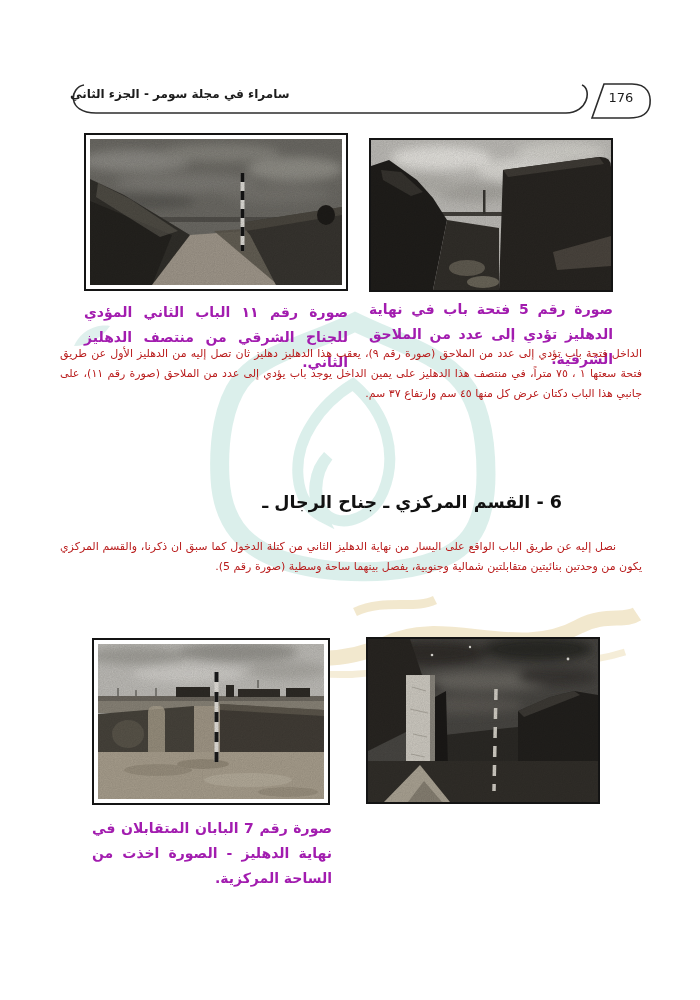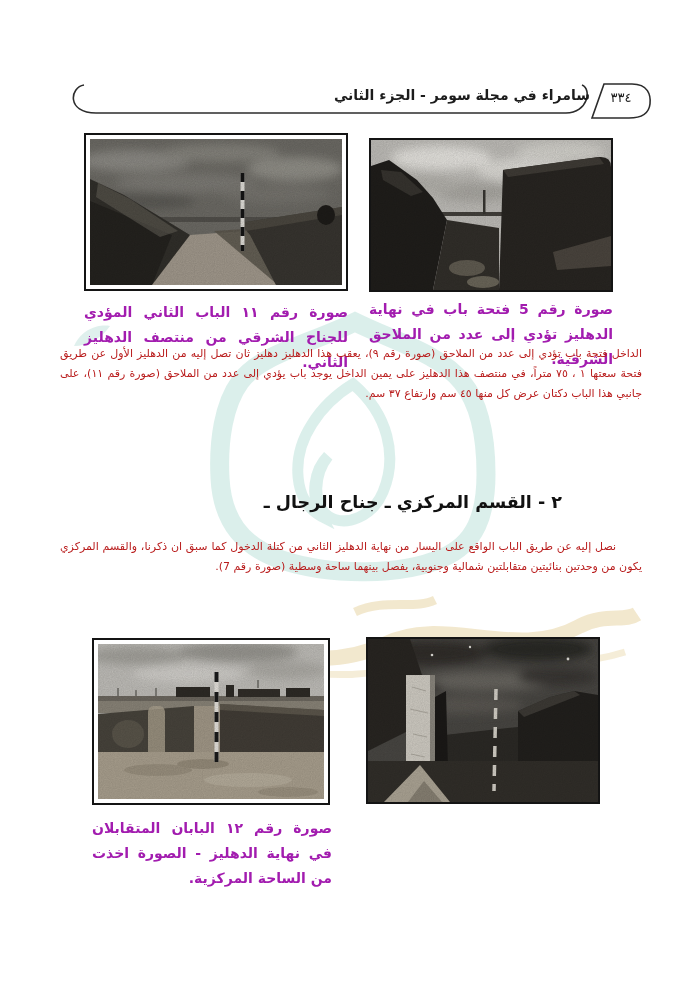--- a/index.html
+++ b/index.html
@@ -7,22 +7,22 @@
     position:relative;width:700px;height:1000px;background:#ffffff;
     overflow:hidden;direction:rtl;
     font-family:"DejaVu Sans",sans-serif;color:#1c1c1c;
   }
   .wm{position:absolute;z-index:0;pointer-events:none;}
   .content{z-index:2;}
 
   
   .hdr-svg{position:absolute;top:78px;left:0;width:700px;height:46px;z-index:1;}
   .hdr-title{
-    position:absolute;top:87px;left:70px;width:520px;text-align:right;
-    font-size:14px;font-weight:bold;z-index:2;letter-spacing:0;
+    position:absolute;top:87px;left:70px;width:520px;text-align:left;
+    font-size:12px;font-weight:bold;z-index:2;letter-spacing:0;
   }
   .hdr-num{
     position:absolute;top:90px;left:598px;width:46px;text-align:center;
     font-size:13px;z-index:2;
   }
 
   
   .frame{position:absolute;background:#fff;border:2px solid #141414;padding:4px;z-index:2;box-sizing:content-box;}
   .frame2{position:absolute;background:#fff;border:2px solid #141414;padding:0;z-index:2;box-sizing:content-box;}
   .frame svg,.frame2 svg{display:block;}
@@ -64,21 +64,21 @@
       <path d="M40,96 C120,54 200,104 290,70 C350,48 420,86 500,60" stroke-width="7" opacity="0.8"></path>
       <path d="M230,20 C260,6 290,18 310,8" stroke-width="9"></path>
     </g>
   </svg>
 
   <svg class="hdr-svg" viewBox="0 0 700 46">
     <path d="M84,7 C70,9 66,35 96,35 L 566,35 C 588,35 592,11 582,7" fill="none" stroke="#2c2c2c" stroke-width="1.6"></path>
     <path d="M592,40 L 604,6 L 632,6 C 648,6 651,17 650,26 C 649,35 642,40 629,40 Z" fill="none" stroke="#2c2c2c" stroke-width="1.6"></path>
   </svg>
   <div class="hdr-title content">سامراء في مجلة سومر - الجزء الثاني</div>
-  <div class="hdr-num content">٣٣٤</div>
+  <div class="hdr-num content">176</div>
 
   <div class="frame" style="left:84px;top:133px;">
     <svg width="252" height="146" viewBox="0 0 252 146" preserveAspectRatio="none">
       <defs>
         <filter id="b11" x="-60%" y="-60%" width="220%" height="220%">
             <feGaussianBlur stdDeviation="5"></feGaussianBlur>
           </filter>
         <filter id="g11">
             <feTurbulence type="fractalNoise" baseFrequency="0.9" numOctaves="2"></feTurbulence>
           <feColorMatrix type="matrix" values="0 0 0 0 0  0 0 0 0 0  0 0 0 0 0  .5 .5 .5 0 0"></feColorMatrix>
@@ -138,23 +138,23 @@
       <polygon points="62,150 76,80 128,88 128,150" fill="#34312c"></polygon>
       <ellipse cx="96" cy="128" rx="18" ry="8" fill="#6d675c" opacity="0.85"></ellipse>
       <ellipse cx="112" cy="142" rx="16" ry="6" fill="#7a7466" opacity="0.85"></ellipse>
       <rect width="240" height="150" filter="url(#g9)" opacity="0.16"></rect>
     </svg>
   </div>
   <div class="cap" style="left:369px;top:297px;width:244px;">صورة رقم 5 فتحة باب في نهاية الدهليز تؤدي إلى عدد من الملاحق الشرقية.</div>
 
   <p class="para content" style="left:60px;top:344px;width:582px;margin:0;">الداخل فتحة باب تؤدي إلى عدد من الملاحق (صورة رقم ٩)، يعقب هذا الدهليز دهليز ثان تصل إليه من الدهليز الأول عن طريق فتحة سعتها ١ ، ٧٥ متراً، في منتصف هذا الدهليز على يمين الداخل يوجد باب يؤدي إلى عدد من الملاحق (صورة رقم ١١)، على جانبي هذا الباب دكتان عرض كل منها ٤٥ سم وارتفاع ٣٧ سم.</p>
 
-  <h2 class="heading content" style="left:80px;top:492px;width:482px;margin:0;">٢ - القسم المركزي ـ جناح الرجال ـ</h2>
-
-  <p class="para indent content" style="left:60px;top:537px;width:582px;margin:0;">نصل إليه عن طريق الباب الواقع على اليسار من نهاية الدهليز الثاني من كتلة الدخول كما سبق ان ذكرنا، والقسم المركزي يكون من وحدتين بنائيتين متقابلتين شمالية وجنوبية، يفصل بينهما ساحة وسطية (صورة رقم 7).</p>
+  <h2 class="heading content" style="left:80px;top:492px;width:482px;margin:0;">6 - القسم المركزي ـ جناح الرجال ـ</h2>
+
+  <p class="para indent content" style="left:60px;top:537px;width:582px;margin:0;">نصل إليه عن طريق الباب الواقع على اليسار من نهاية الدهليز الثاني من كتلة الدخول كما سبق ان ذكرنا، والقسم المركزي يكون من وحدتين بنائيتين متقابلتين شمالية وجنوبية، يفصل بينهما ساحة وسطية (صورة رقم 5).</p>
 
   <div class="frame" style="left:92px;top:638px;">
     <svg width="226" height="155" viewBox="0 0 226 155" preserveAspectRatio="none">
       <defs>
         <filter id="b12" x="-60%" y="-60%" width="220%" height="220%">
             <feGaussianBlur stdDeviation="4"></feGaussianBlur>
           </filter>
         <filter id="g12">
             <feTurbulence type="fractalNoise" baseFrequency="0.9" numOctaves="2"></feTurbulence>
           <feColorMatrix type="matrix" values="0 0 0 0 0  0 0 0 0 0  0 0 0 0 0  .5 .5 .5 0 0"></feColorMatrix>
@@ -190,21 +190,21 @@
         <ellipse cx="60" cy="126" rx="34" ry="6" fill="#968c7a"></ellipse>
         <ellipse cx="150" cy="136" rx="44" ry="7" fill="#c4bba9"></ellipse>
         <ellipse cx="105" cy="120" rx="26" ry="5" fill="#8d8371"></ellipse>
         <ellipse cx="190" cy="148" rx="30" ry="5" fill="#978d7b"></ellipse>
       </g>
       <rect x="116.5" y="28" width="4" height="90" fill="#ece9e3"></rect>
       <line x1="118.5" y1="28" x2="118.5" y2="118" stroke="#1c1c1c" stroke-width="4" stroke-dasharray="10 10"></line>
       <rect width="226" height="155" filter="url(#g12)" opacity="0.15"></rect>
     </svg>
   </div>
-  <div class="cap" style="left:92px;top:816px;width:240px;">صورة رقم ١٢ البابان المتقابلان في نهاية الدهليز - الصورة اخذت من الساحة المركزية.</div>
+  <div class="cap" style="left:92px;top:816px;width:240px;">صورة رقم 7 البابان المتقابلان في نهاية الدهليز - الصورة اخذت من الساحة المركزية.</div>
 
   <div class="frame2" style="left:366px;top:637px;">
     <svg width="230" height="163" viewBox="0 0 230 163" preserveAspectRatio="none">
       <defs>
         <filter id="b10" x="-60%" y="-60%" width="220%" height="220%">
             <feGaussianBlur stdDeviation="5"></feGaussianBlur>
           </filter>
         <filter id="g10">
             <feTurbulence type="fractalNoise" baseFrequency="0.9" numOctaves="2"></feTurbulence>
           <feColorMatrix type="matrix" values="0 0 0 0 0  0 0 0 0 0  0 0 0 0 0  .5 .5 .5 0 0"></feColorMatrix>

